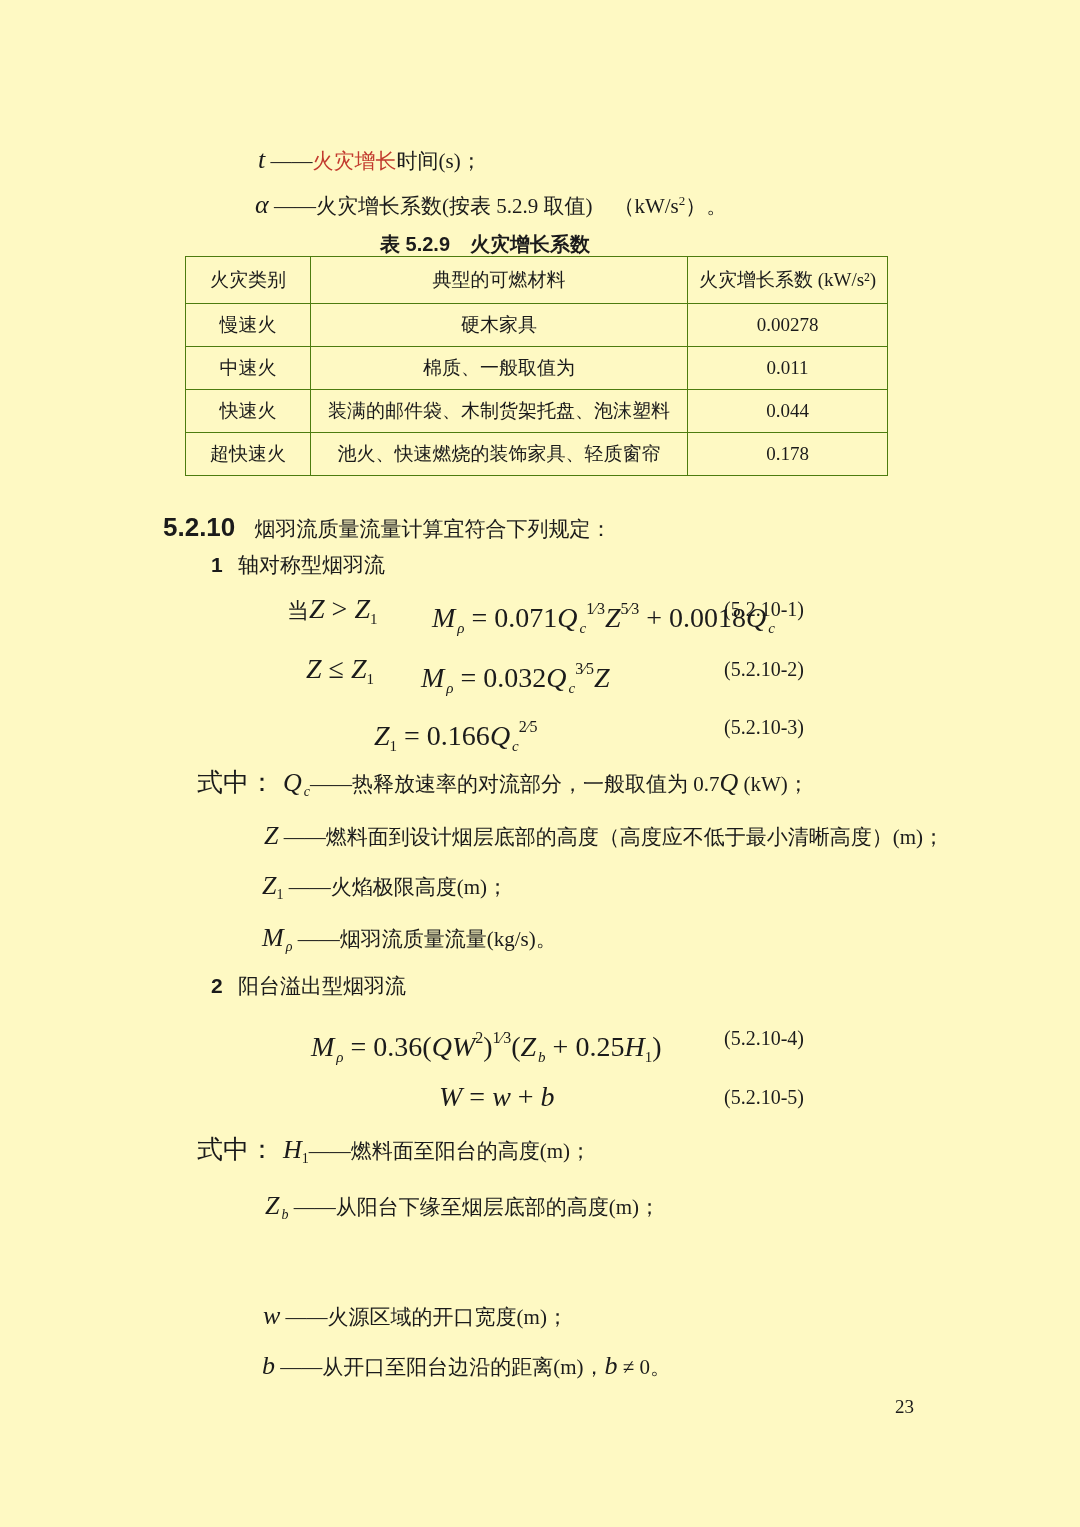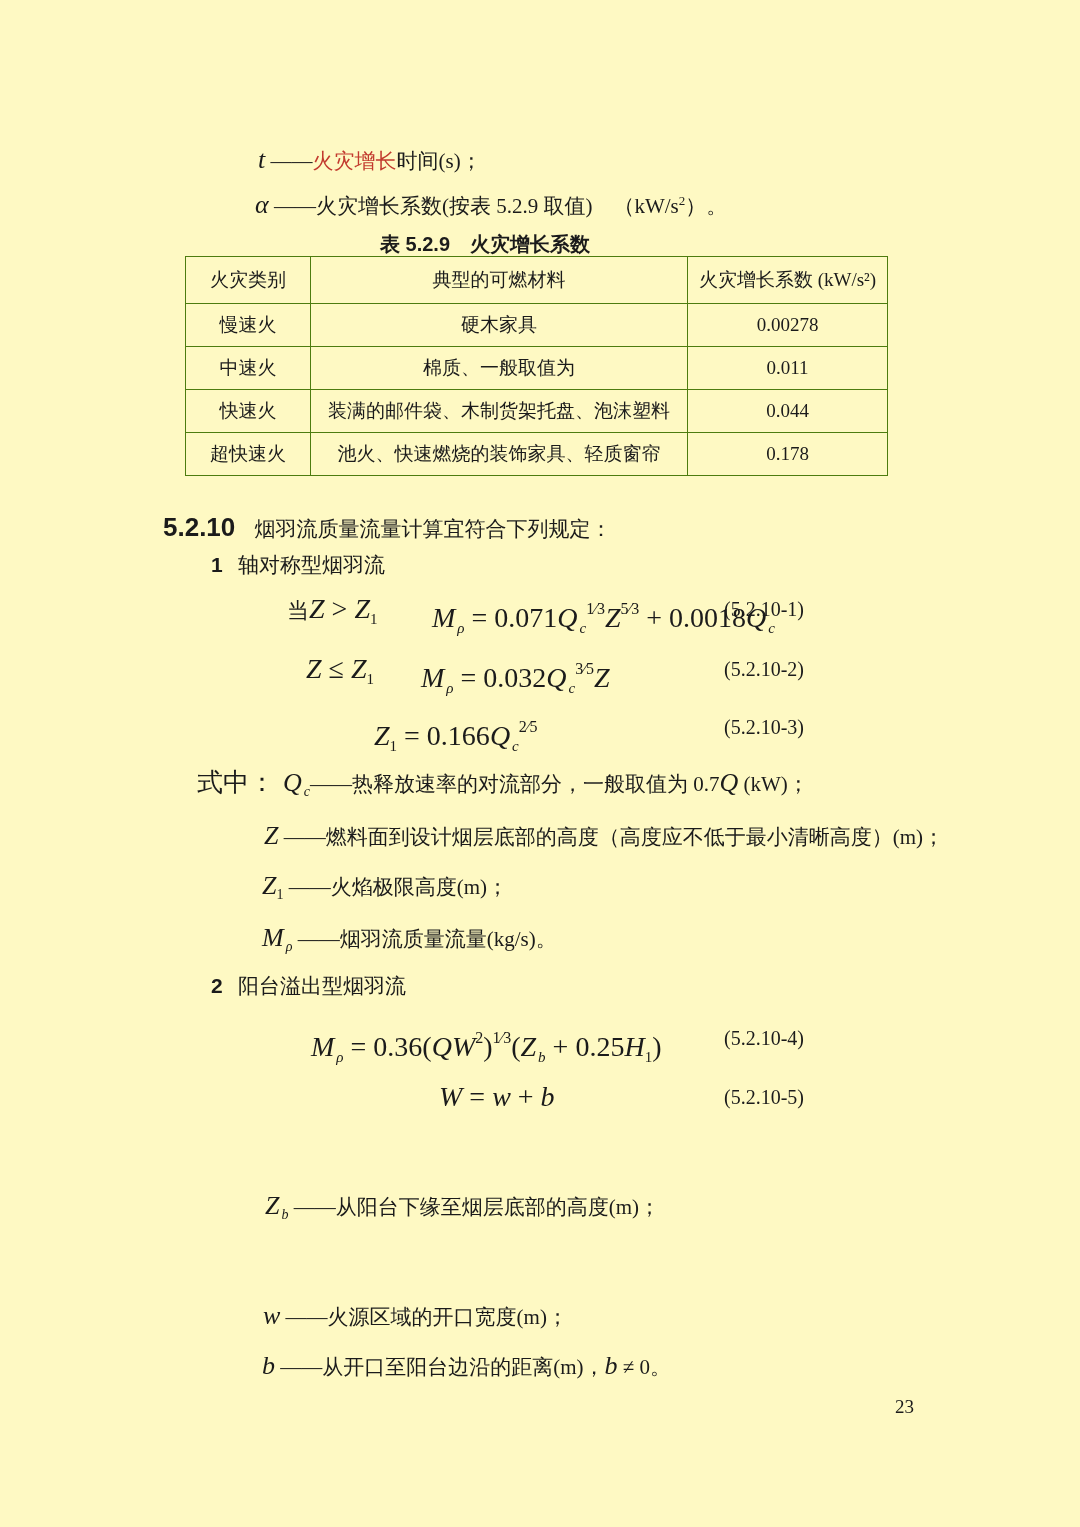--- a/index.html
+++ b/index.html
@@ -142,20 +142,23 @@
   <div class="formula-row" style="top:1014px;">
     <div class="formula" style="left:267px;"><span class="mt-v">M</span><span class="mt-si">ρ</span><span class="mt-n"> = 0.36(</span><span class="mt-v">QW</span><span class="mt-p">2</span><span class="mt-n">)</span><span class="mt-p">1⁄3</span><span class="mt-n">(</span><span class="mt-v">Z</span><span class="mt-si">b</span><span class="mt-n"> + 0.25</span><span class="mt-v">H</span><span class="mt-s">1</span><span class="mt-n">)</span></div>
     <div class="eqnum">(5.2.10-4)</div>
   </div>
 
   <div class="formula-row" style="top:1073px;">
     <div class="formula" style="left:395px;"><span class="mt-v">W</span><span class="mt-n"> = </span><span class="mt-v">w</span><span class="mt-n"> + </span><span class="mt-v">b</span></div>
     <div class="eqnum">(5.2.10-5)</div>
   </div>
 
+  <div class="abs def" style="left:197px;top:1132px;">
+    <span class="where">式中：</span><span><span class="mt-v">H</span><span class="mt-s">1</span><span class="mt-c">——燃料面至阳台的高度</span><span class="mt-n">(m)</span><span class="mt-c">；</span></span>
+  </div>
   <div class="abs def" style="left:265px;top:1188px;">
     <span><span class="mt-v">Z</span><span class="mt-si">b</span><span class="mt-c"> ——从阳台下缘至烟层底部的高度</span><span class="mt-n">(m)</span><span class="mt-c">；</span></span>
   </div>
   <div class="abs def" style="left:263px;top:1298px;">
     <span><span class="mt-v">w</span><span class="mt-c"> ——火源区域的开口宽度</span><span class="mt-n">(m)</span><span class="mt-c">；</span></span>
   </div>
   <div class="abs def" style="left:262px;top:1348px;">
     <span><span class="mt-v">b</span><span class="mt-c"> ——从开口至阳台边沿的距离</span><span class="mt-n">(m)</span><span class="mt-c">，</span><span class="mt-v">b</span><span class="mt-n"> ≠ 0</span><span class="mt-c">。</span></span>
   </div>
 

